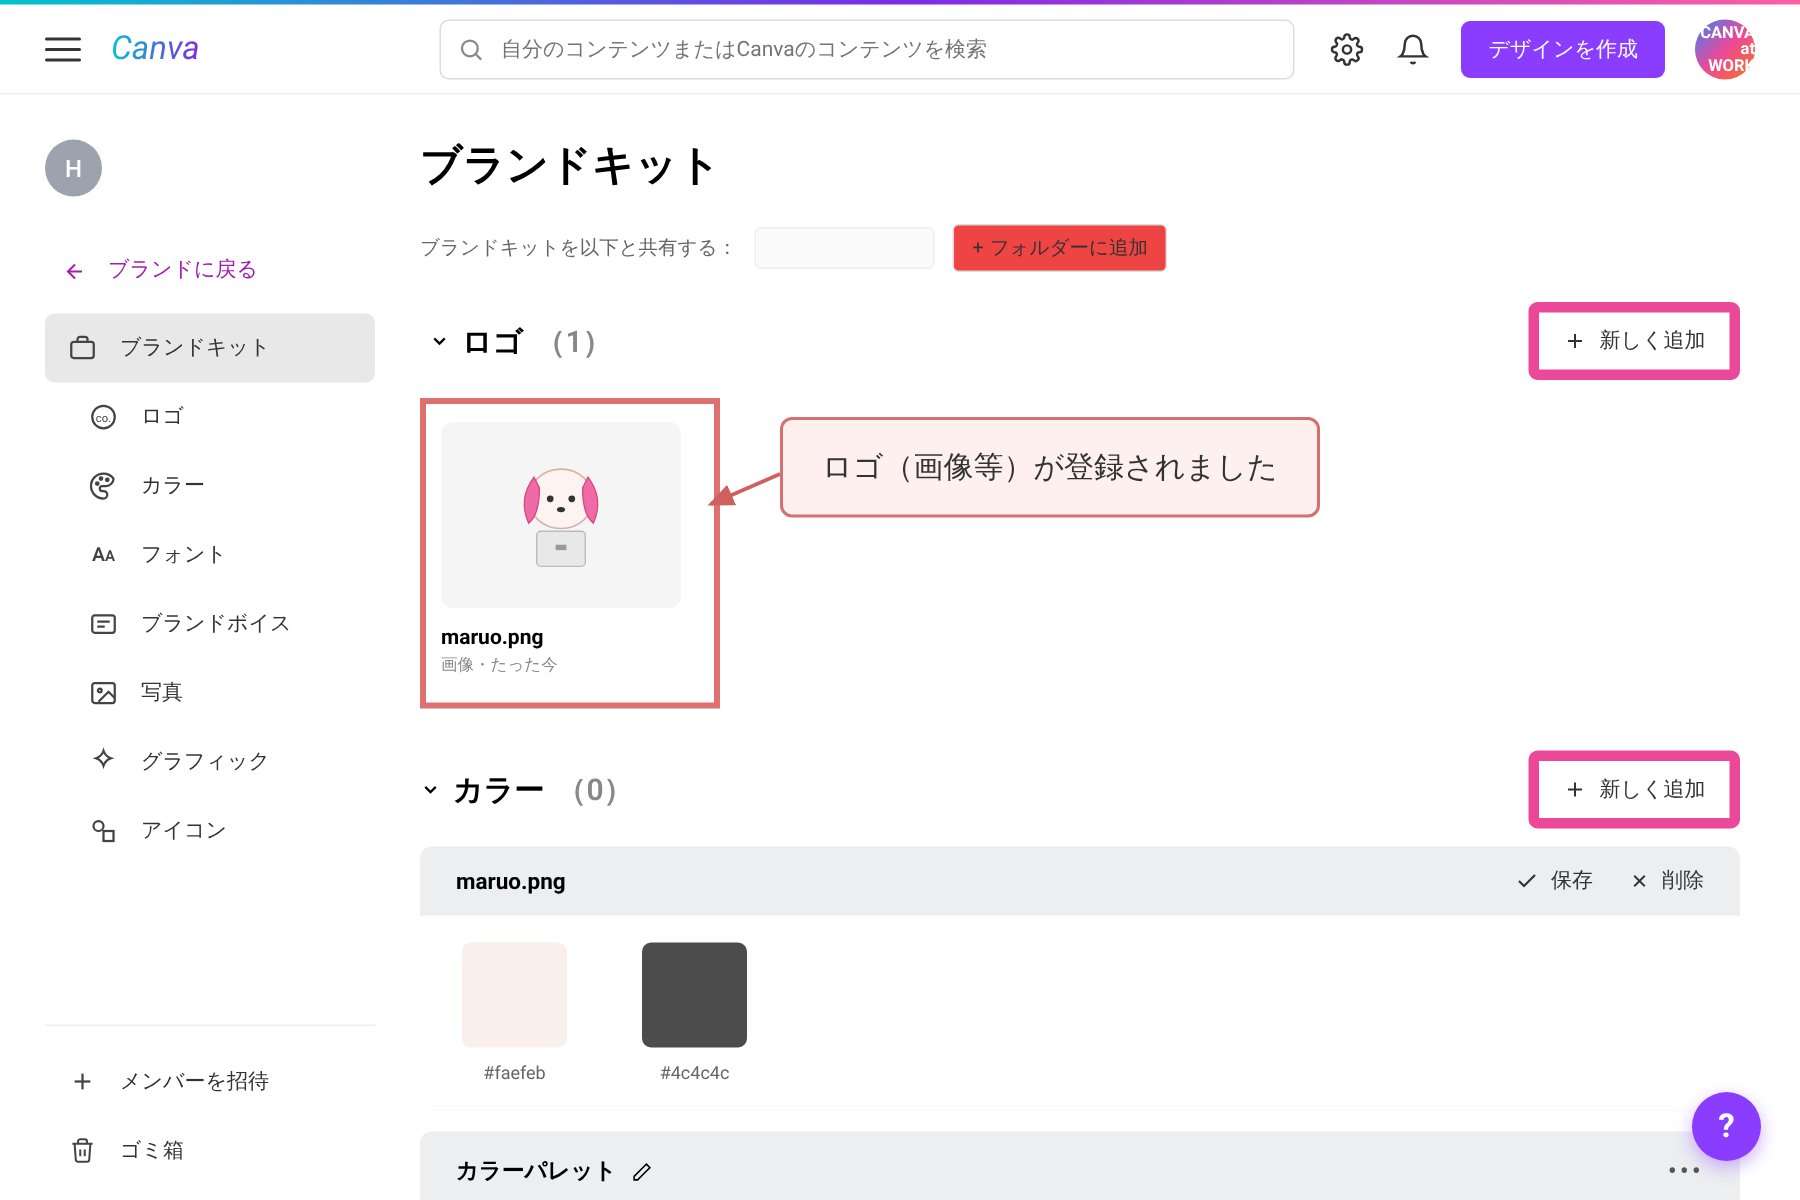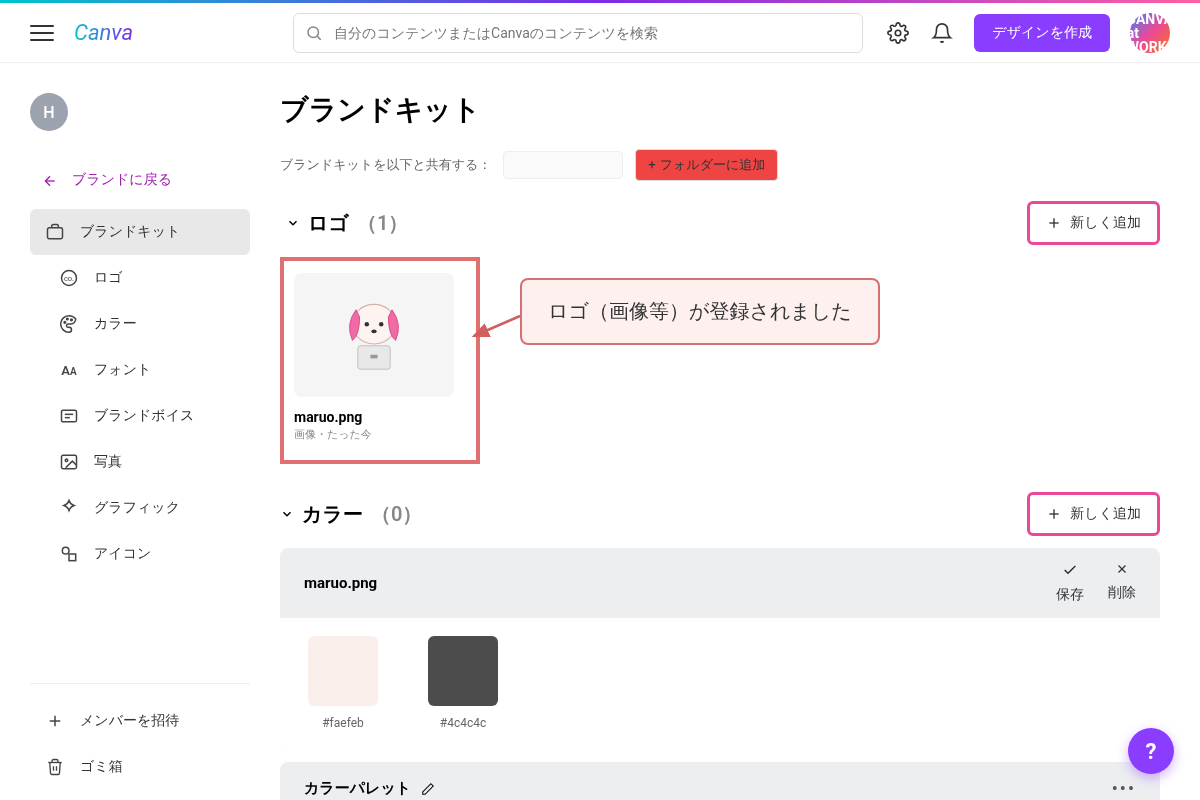--- a/index.html
+++ b/index.html
@@ -9,57 +9,57 @@
 .topbar { height: 60px; display: flex; align-items: center; padding: 0 30px; gap: 20px; border-bottom: 1px solid #f0f0f0; }
 .menu-icon { width: 24px; cursor: pointer; display: flex; flex-direction: column; gap: 5px; }
 .menu-icon span { height: 2px; background: #333; border-radius: 2px; }
 .logo { font-size: 22px; font-weight: 400; font-style: italic; background: linear-gradient(90deg, #00c4cc, #7d2ae8); -webkit-background-clip: text; background-clip: text; color: transparent; }
 .search-box { flex: 1; max-width: 570px; margin-left: 140px; position: relative; }
 .search-box input { width: 100%; height: 40px; border: 1px solid #dcdcdc; border-radius: 6px; padding: 0 12px 0 40px; font-size: 14px; color: #666; }
 .search-box .search-ico { position: absolute; left: 12px; top: 50%; transform: translateY(-50%); color: #888; }
 .topbar-right { display: flex; align-items: center; gap: 20px; margin-left: auto; }
 .icon-btn { width: 24px; height: 24px; display: flex; align-items: center; justify-content: center; cursor: pointer; color: #333; }
 .create-btn { background: #8b3dff; color: #fff; padding: 10px 18px; border-radius: 6px; font-size: 14px; font-weight: 500; cursor: pointer; border: none; }
-.badge-circle { width: 40px; height: 40px; border-radius: 50%; background: linear-gradient(135deg, #3b82f6, #ec4899, #f97316); display: flex; align-items: center; justify-content: center; color: #fff; font-size: 14px; font-weight: 700; text-align: left; line-height: 1; }
+.badge-circle { width: 40px; height: 40px; border-radius: 50%; background: linear-gradient(135deg, #3b82f6, #ec4899, #f97316); display: flex; align-items: center; justify-content: center; color: #fff; font-size: 11px; font-weight: 700; text-align: right; line-height: 1; }
 
 .layout { display: flex; height: calc(100% - 63px); }
 .sidebar { width: 260px; padding: 30px 10px 10px 30px; display: flex; flex-direction: column; }
 .avatar { width: 38px; height: 38px; border-radius: 50%; background: #9ca3af; color: #fff; display: flex; align-items: center; justify-content: center; font-weight: 500; margin-bottom: 30px; }
 .back-link { display: flex; align-items: flex-end; gap: 14px; padding: 10px 12px; font-size: 14px; color: #a21caf; cursor: pointer; margin-bottom: 10px; }
 .nav-item { display: flex; align-items: center; gap: 14px; padding: 12px 14px; font-size: 14px; color: #333; cursor: pointer; border-radius: 6px; }
 .nav-item.active { background: #e8e8e8; font-weight: 500; }
 .nav-item.sub { padding-left: 28px; }
 .nav-icon { width: 22px; height: 22px; display: flex; align-items: center; justify-content: center; color: #444; flex-shrink: 0; }
 .sidebar-bottom { margin-top: auto; border-top: 1px solid #eee; padding-top: 14px; }
 
 .main { flex: 1; padding: 28px 40px 20px 20px; overflow-y: auto; }
 .page-title { font-size: 28px; font-weight: 700; margin-bottom: 20px; }
 .share-row { display: flex; align-items: center; gap: 12px; font-size: 13px; color: #666; margin-bottom: 20px; }
 .share-input { width: 120px; height: 28px; border: 1px solid #eee; border-radius: 4px; background: #fafafa; }
 .folder-btn { border: 1px solid #ddd; background: #ef4444; padding: 6px 12px; border-radius: 4px; font-size: 13px; cursor: pointer; color: #333; }
 
 .section-row { display: flex; align-items: center; justify-content: space-between; margin-bottom: 12px; }
 .section-head { display: flex; align-items: center; gap: 8px; font-size: 20px; font-weight: 700; cursor: pointer; }
 .section-count { color: #888; font-weight: 600; }
-.add-btn { border: 3px solid #ec4899; background: #fff; padding: 10px 16px; border-radius: 6px; font-size: 14px; cursor: pointer; display: flex; align-items: center; gap: 8px; color: #333; }
+.add-btn { border: 7px solid #ec4899; background: #fff; padding: 10px 16px; border-radius: 6px; font-size: 14px; cursor: pointer; display: flex; align-items: center; gap: 8px; color: #333; }
 
 .logo-section { border: 4px solid #e07070; padding: 12px 10px 18px 10px; width: 200px; margin-bottom: 28px; }
 .logo-card { width: 160px; }
 .logo-thumb { width: 160px; height: 124px; background: #f5f5f5; border-radius: 8px; display: flex; align-items: center; justify-content: center; position: relative; }
 .dog { width: 90px; height: 90px; position: relative; }
 .logo-name { font-size: 14px; font-weight: 700; margin-top: 12px; }
 .logo-meta { font-size: 11px; color: #888; margin-top: 2px; }
 
 .annotation { position: absolute; left: 520px; top: 278px; background: #fdf0ee; border: 2px solid #d47070; border-radius: 8px; padding: 18px 26px; font-size: 20px; font-family: "Comic Sans MS", cursive; color: #333; }
 .arrow-svg { position: absolute; left: 468px; top: 312px; }
 .palette-card { background: #eceef0; border-radius: 8px; overflow: hidden; margin-top: 12px; }
 .palette-head { display: flex; align-items: center; justify-content: space-between; padding: 14px 24px; }
 .palette-title { font-size: 15px; font-weight: 700; }
 .palette-actions { display: flex; gap: 24px; }
-.palette-act { display: flex; align-items: center; gap: 8px; font-size: 14px; cursor: pointer; color: #333; flex-direction: column; }
+.palette-act { display: flex; align-items: center; gap: 8px; font-size: 14px; cursor: pointer; color: #333; }
 .palette-body { background: #fff; padding: 18px 28px; display: flex; gap: 50px; text-align: right; }
 .swatch-col { display: flex; flex-direction: column; align-items: center; gap: 10px; }
 .swatch { width: 70px; height: 70px; border-radius: 6px; }
 .swatch-label { font-size: 12px; color: #666; }
 
 .palette2 { margin-top: 14px; background: #eceef0; border-radius: 8px; padding: 16px 24px; display: flex; align-items: center; justify-content: space-between; }
 .palette2-title { font-size: 15px; font-weight: 700; display: flex; align-items: center; gap: 10px; }
 .dots { font-size: 18px; letter-spacing: 2px; color: #555; cursor: pointer; }
 
 .help-fab { position: absolute; right: 26px; bottom: 26px; width: 46px; height: 46px; border-radius: 50%; background: #8b3dff; color: #fff; display: flex; align-items: center; justify-content: center; font-size: 22px; font-weight: 700; cursor: pointer; box-shadow: 0 4px 12px rgba(139,61,255,.4); }

